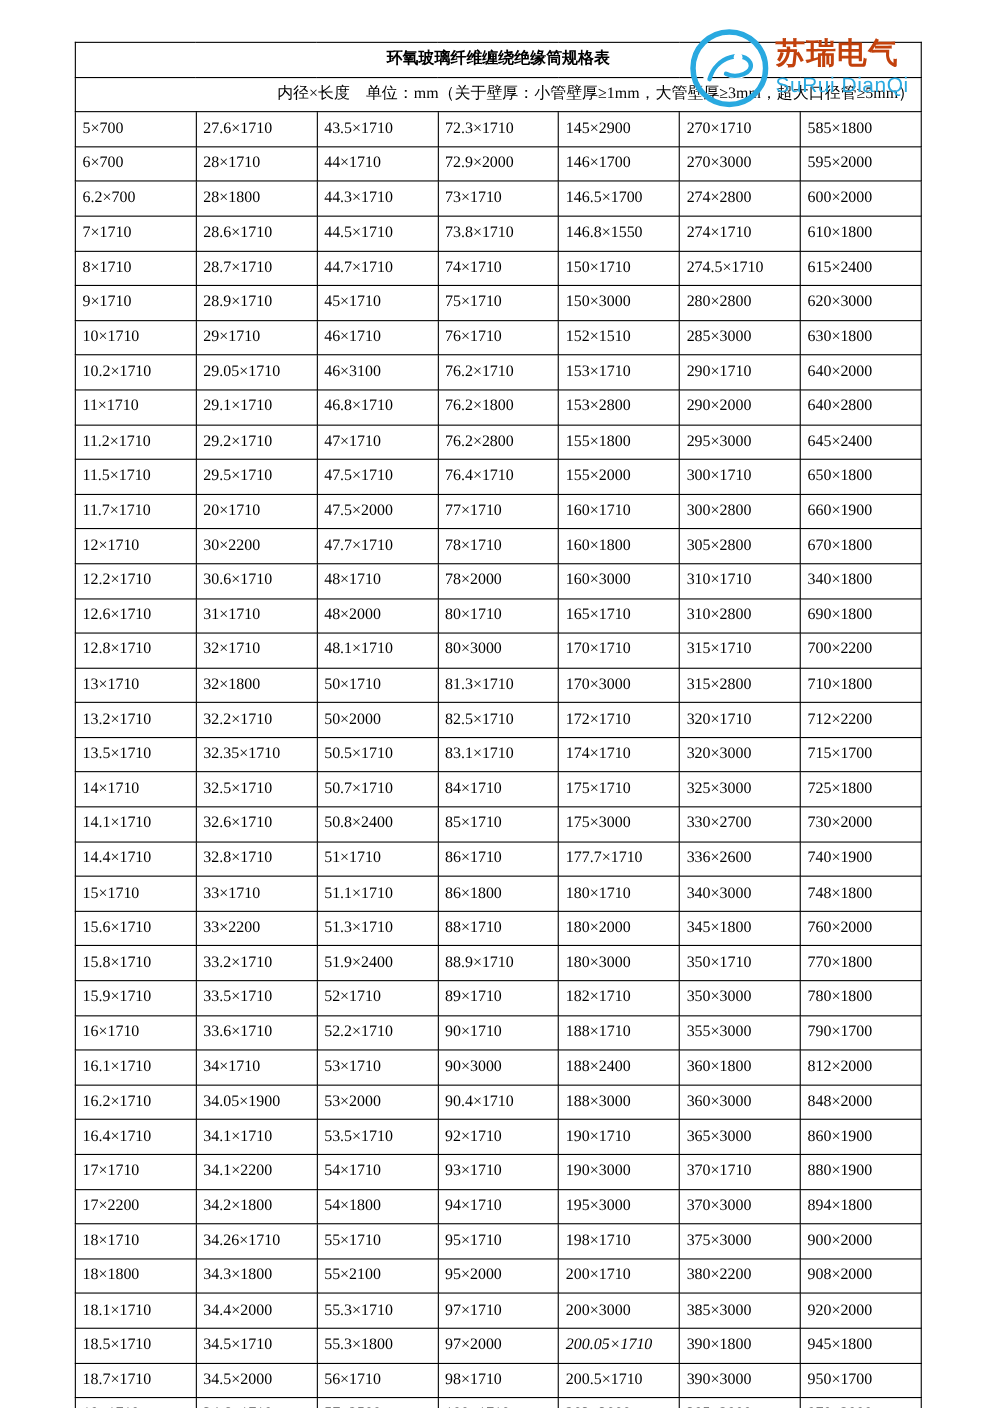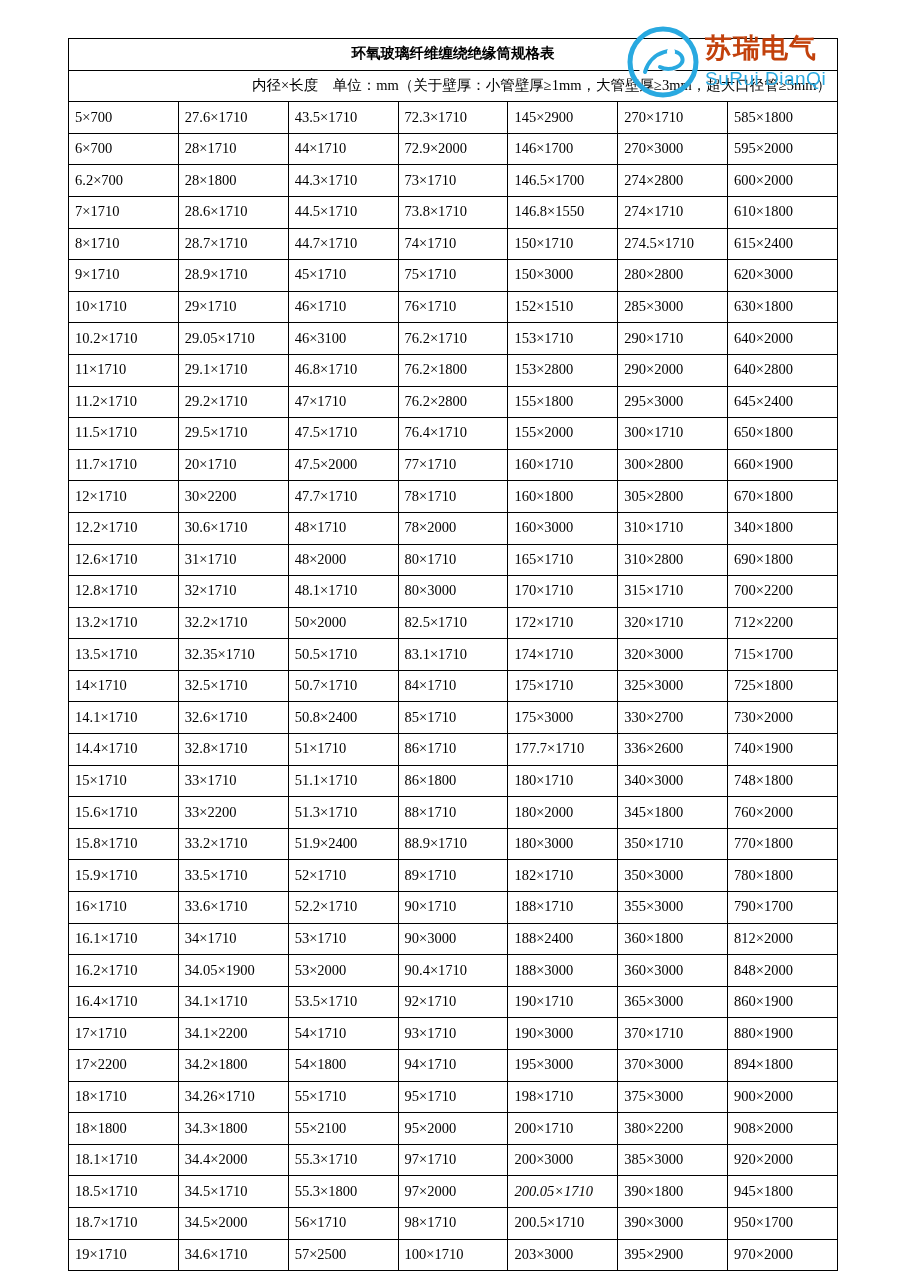--- a/index.html
+++ b/index.html
@@ -248,20 +248,29 @@
           <tr>
             <td>12.8×1710</td>
             <td>32×1710</td>
             <td>48.1×1710</td>
             <td>80×3000</td>
             <td>170×1710</td>
             <td>315×1710</td>
             <td>700×2200</td>
           </tr>
           <tr>
+            <td>13×1710</td>
+            <td>32×1800</td>
+            <td>50×1710</td>
+            <td>81.3×1710</td>
+            <td>170×3000</td>
+            <td>315×2800</td>
+            <td>710×1800</td>
+          </tr>
+          <tr>
             <td>13.2×1710</td>
             <td>32.2×1710</td>
             <td>50×2000</td>
             <td>82.5×1710</td>
             <td>172×1710</td>
             <td>320×1710</td>
             <td>712×2200</td>
           </tr>
           <tr>
             <td>13.5×1710</td>

